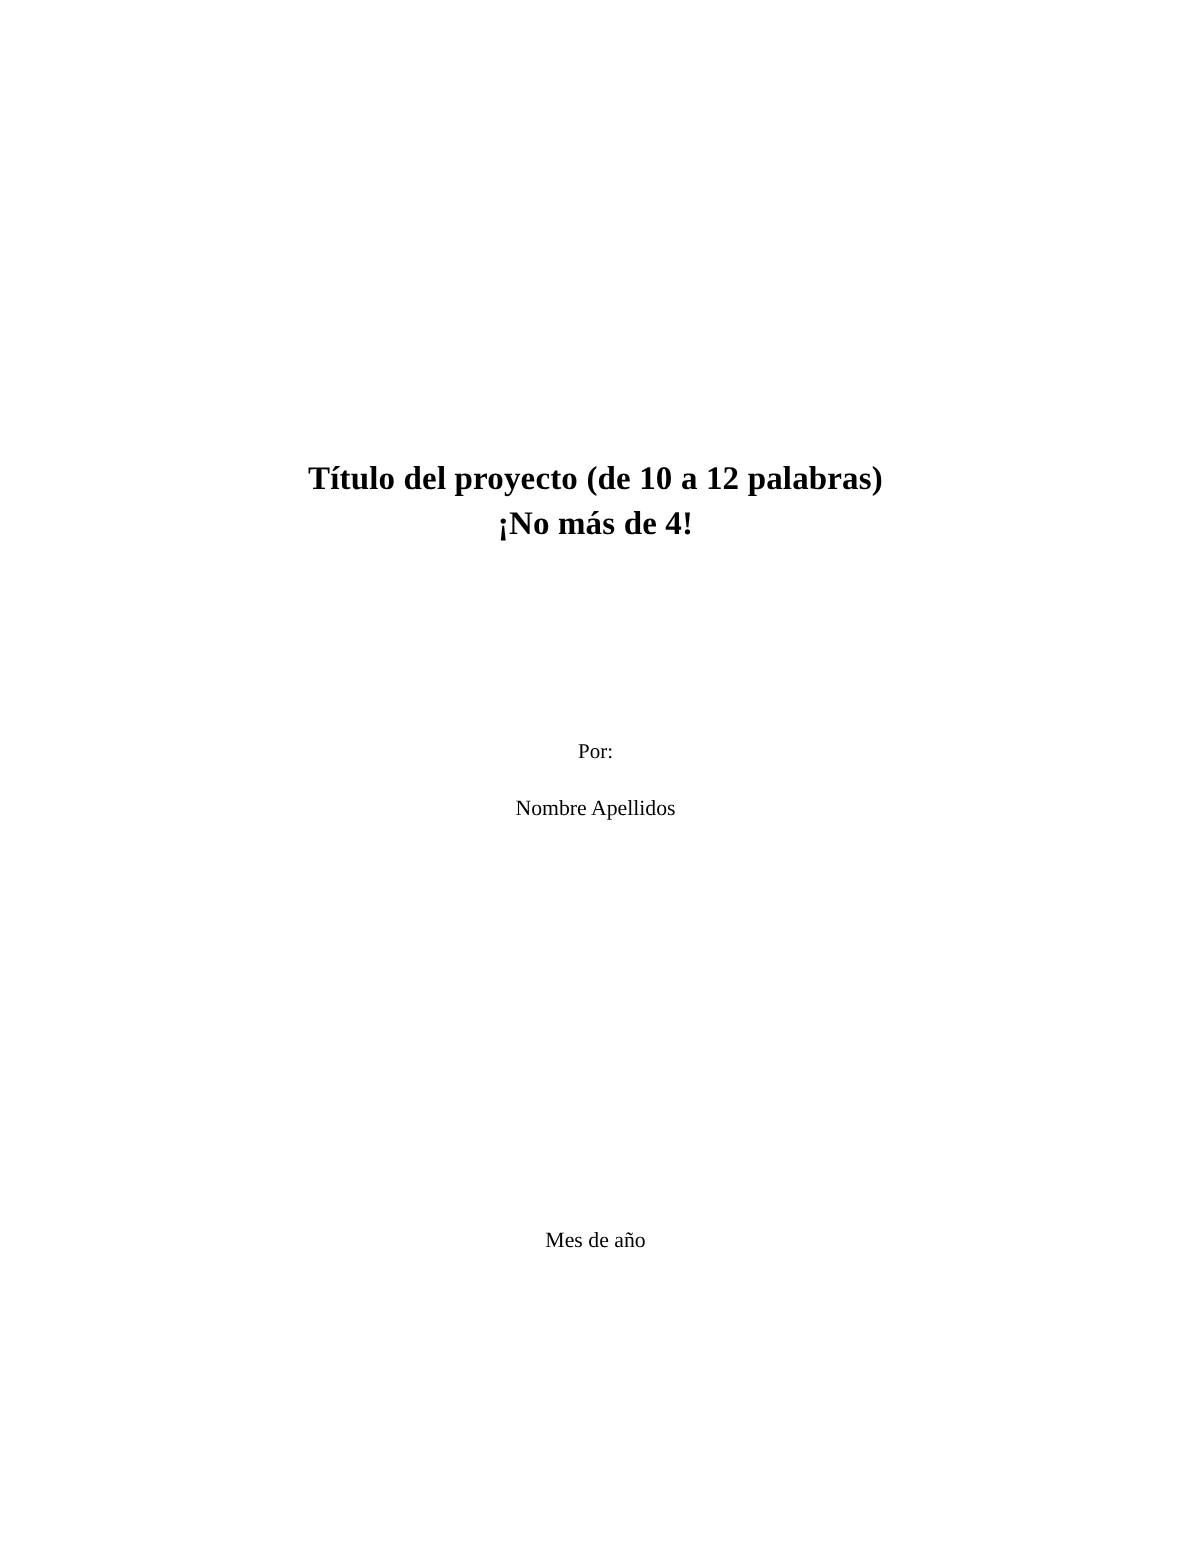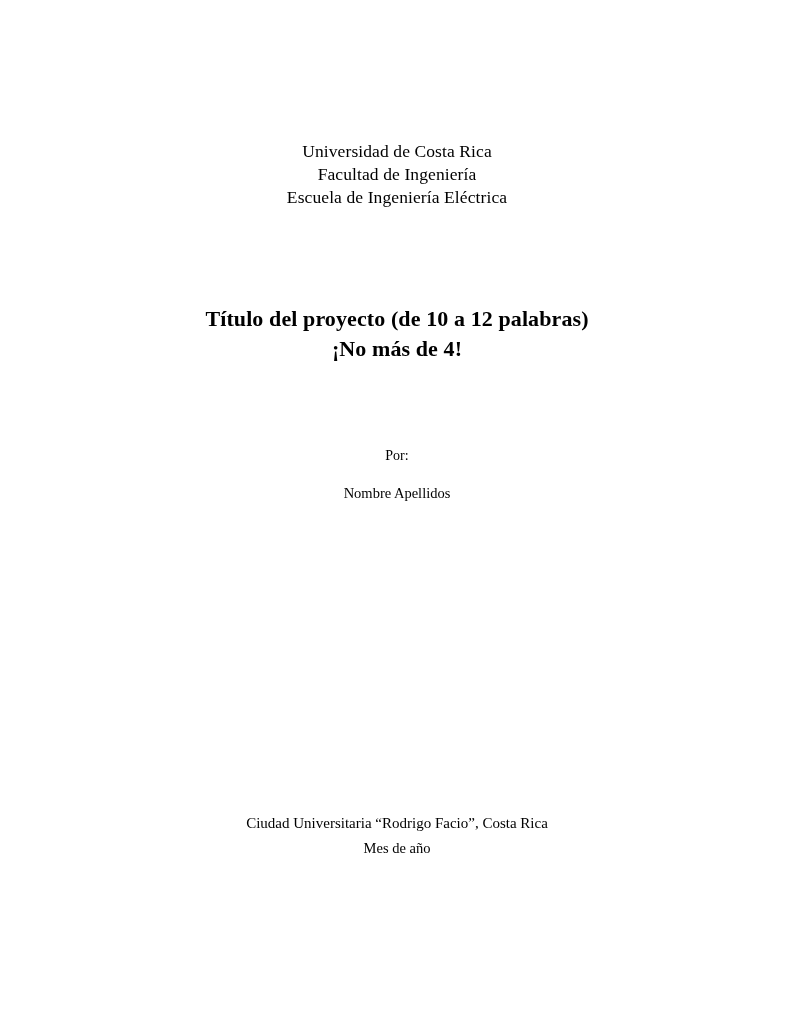--- a/index.html
+++ b/index.html
@@ -53,20 +53,21 @@
   
   .author-block {
     position: absolute;
     top: 446px;
     left: 0;
     width: 794px;
   }
   .author-block .by-label {
     font-size: 14px;
     line-height: 20px;
+    margin-top: 46px;
   }
   .author-block .author-name {
     font-size: 14.5px;
     line-height: 20px;
     margin-top: 17px;
     font-family: Liberation Serif, serif;
   }
   
   .footer-block {
     position: absolute;
@@ -82,34 +83,28 @@
     font-size: 14.5px;
     line-height: 21px;
     margin-top: 4px;
   }
 </style>
 </head>
 <body>
 
 <div class="page">
 
-  <div class="institution center">
-    <div class="line">Universidad de Costa Rica</div>
-    <div class="line">Facultad de Ingeniería</div>
-    <div class="line">Escuela de Ingeniería Eléctrica</div>
-  </div>
 
   <div class="title-block center">
     <div class="title-line">Título del proyecto (de 10 a 12 palabras)</div>
     <div class="title-line">¡No más de 4!</div>
   </div>
 
   <div class="author-block center">
     <div class="by-label">Por:</div>
     <div class="author-name">Nombre Apellidos</div>
   </div>
 
   <div class="footer-block center">
-    <div class="place">Ciudad Universitaria “Rodrigo Facio”, Costa Rica</div>
     <div class="date">Mes de año</div>
   </div>
 
 </div>
 
 </body></html>

